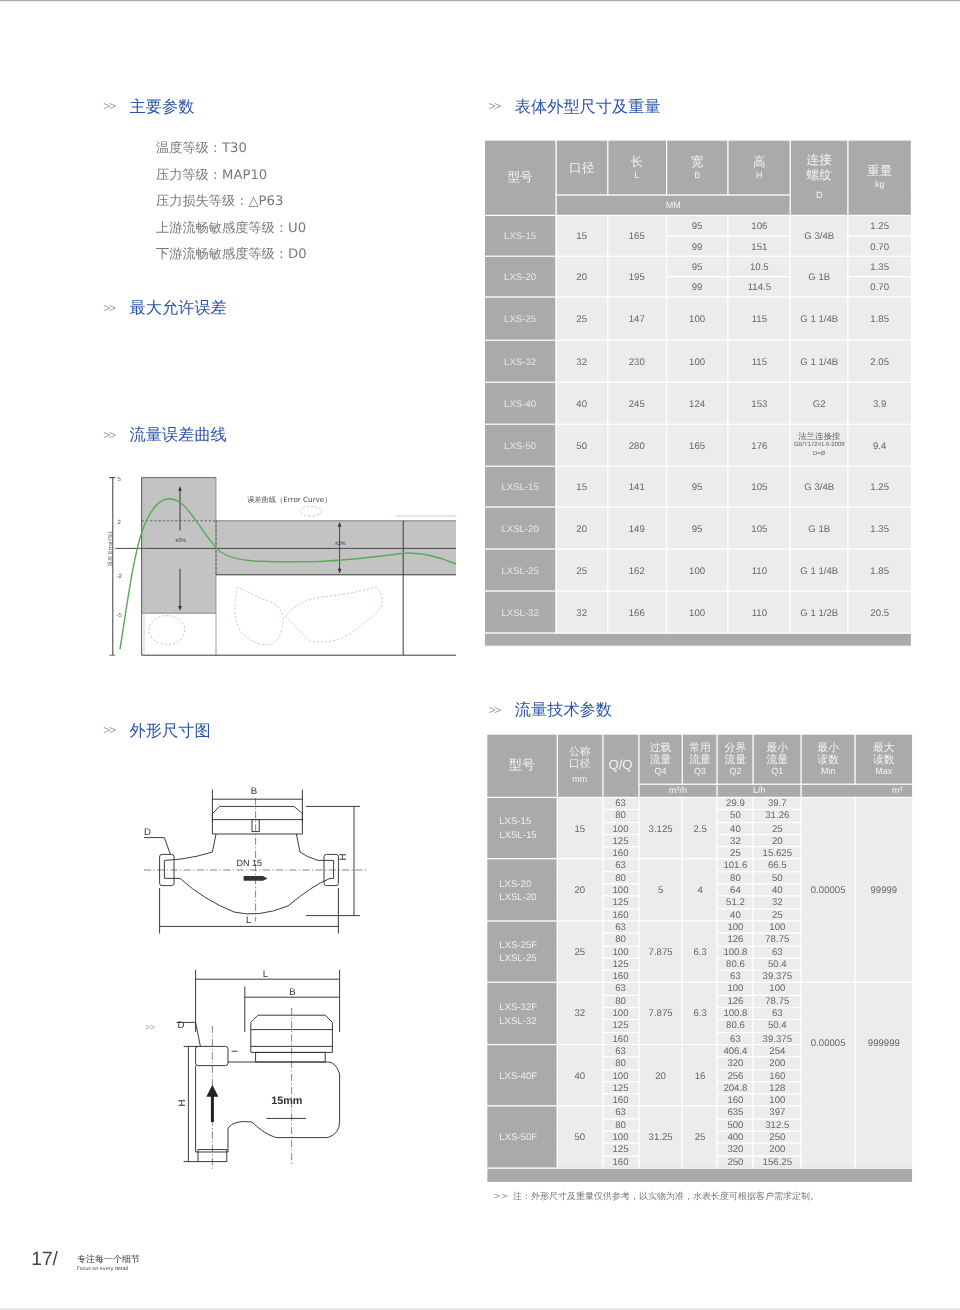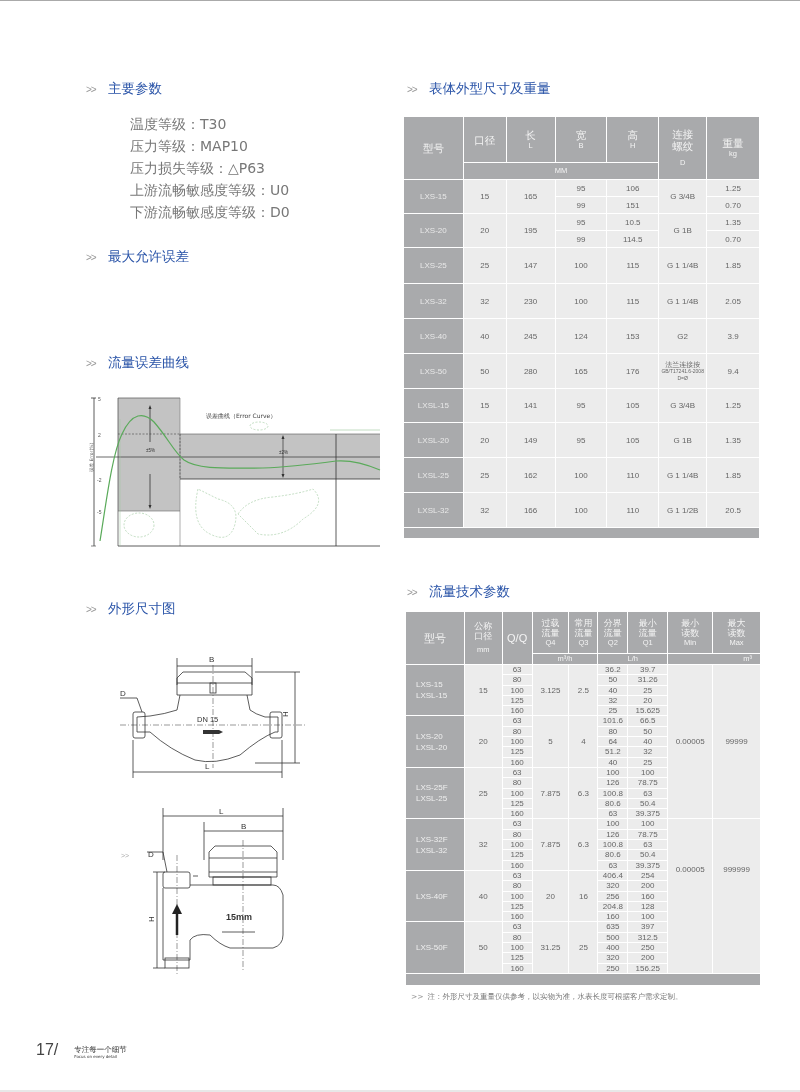--- a/index.html
+++ b/index.html
@@ -5,21 +5,21 @@
   * { box-sizing: border-box; margin: 0; padding: 0; }
   html, body { width: 800px; height: 1092px; background: #ffffff; overflow: hidden; }
   body { position: relative; font-family: "DejaVu Sans", "Liberation Sans", sans-serif; color: #555; }
   .top-rule { position: absolute; left: 0; top: 0; width: 800px; height: 1px; background: #aaaaaa; }
 
   .sec-title { position: absolute; display: flex; align-items: center; }
   .sec-title .chev { color: #999; font-size: 10px; letter-spacing: -1px; width: 22px; font-family: "Liberation Sans", sans-serif; }
   .sec-title .ttl { color: #2a54a8; font-size: 13.5px; font-weight: normal; }
 
   .param-list { position: absolute; left: 130px; top: 113px; }
-  .param-list div { font-size: 14px; color: #777; height: 22px; line-height: 22px; }
+  .param-list div { font-size: 11px; color: #777; height: 22px; line-height: 22px; }
 
   .err-list { position: absolute; left: 125px; top: 275px; }
   .err-list div { font-size: 11.5px; color: #777; height: 22px; line-height: 22px; }
 
   
   .chart { position: absolute; left: 88px; top: 394px; width: 300px; height: 155px; }
   .chart svg { position: absolute; left: 0; top: 0; }
 
   
   table { border-collapse: collapse; position: absolute; font-family: "Liberation Sans", sans-serif; }
@@ -39,21 +39,21 @@
   .t2 th { background: #a9aaac; color: #f4f4f4; font-weight: normal; margin-left: 16px; }
   .t2 td { background: #ececec; }
   .t2 td.model { background: #a9aaac; color: #efefef; text-align: left; padding-left: 10px; font-size: 8px; line-height: 11px; }
   .t2 th .cn { font-size: 9px; display: block; line-height: 10px; }
   .t2 th .sm { font-size: 7.5px; display: block; line-height: 10px; }
   .t2 tfoot td { background: #a9aaac; height: 12px; }
 
   .note { position: absolute; left: 411px; top: 992px; font-size: 7.5px; color: #777; }
   .note .chev { color: #999; margin-right: 4px; }
 
-  .page-num { position: absolute; left: 36px; top: 1041px; display: flex; align-items: flex-end; }
+  .page-num { position: absolute; left: 26px; top: 1041px; display: flex; align-items: flex-end; }
   .page-num .num { font-size: 16px; color: #444; font-family: "Liberation Sans", sans-serif; }
   .page-num .slogan { margin-left: 16px; }
   .page-num .slogan .cn { font-size: 7.5px; color: #333; display: block; line-height: 8px; }
   .page-num .slogan .en { font-size: 4px; color: #333; display: block; line-height: 5px; }
   .bottom-rule { position: absolute; left: 0; top: 1090px; width: 800px; height: 2px; background: #e8e8e8; }
 
   .drawing { position: absolute; }
 </style>
 </head>
 <body>
@@ -449,21 +449,21 @@
   <tbody id="flow-body">
       <tr style="height: 10.3px;">
         <td class="model" rowspan="5">
           <span style="display: block;">LXS-15</span>
           <span style="display: block;">LXSL-15</span>
         </td>
         <td rowspan="5">15</td>
         <td>63</td>
         <td rowspan="5">3.125</td>
         <td rowspan="5">2.5</td>
-        <td>36.2</td>
+        <td>29.9</td>
         <td>39.7</td>
         <td rowspan="15" style="vertical-align: middle;">0.00005</td>
         <td rowspan="15" style="vertical-align: middle;">99999</td>
       </tr>
       <tr style="height: 10.3px;">
         <td>80</td>
         <td>50</td>
         <td>31.26</td>
       </tr>
       <tr style="height: 10.3px;">

